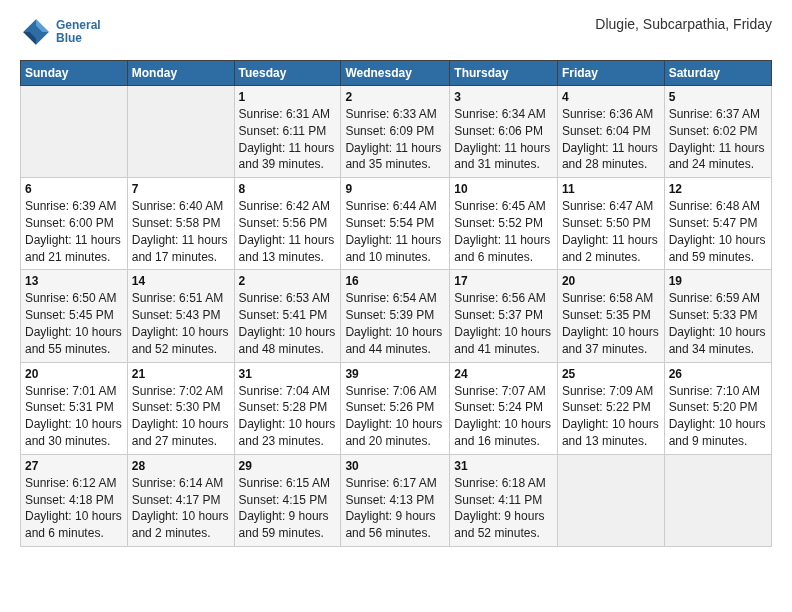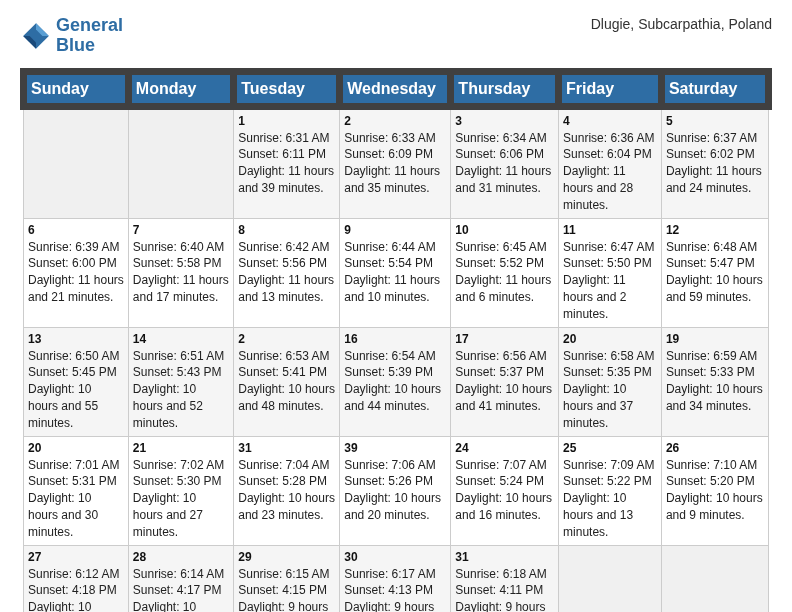--- a/index.html
+++ b/index.html
@@ -19,21 +19,21 @@
       align-items: flex-start;
       justify-content: space-between;
       margin-bottom: 12px;
     }
     .logo {
       display: flex;
       align-items: center;
       gap: 4px;
     }
     .logo-text {
-      font-size: 18px;
+      font-size: 12px;
       font-weight: bold;
       color: #1a1a2e;
       line-height: 1.1;
     }
     .logo-text span {
       color: #2e6da4;
     }
     .logo-icon {
       width: 32px;
       height: 32px;
@@ -54,23 +54,23 @@
     .calendar {
       width: 100%;
       border-collapse: collapse;
       font-size: 10px;
     }
     .calendar thead th {
       background: #2e6da4;
       color: #fff;
       padding: 5px 4px;
       text-align: left;
-      font-size: 16px;
-      font-weight: bold;
-      border: 7px solid #404040;
+      font-size: 12px;
+      font-weight: bold;
+      border: 1px solid #404040;
     }
     .calendar tbody td {
       vertical-align: top;
       border: 1px solid #ccc;
       padding: 4px 4px;
       min-height: 70px;
       height: 80px;
       width: 113px;
       color: #222;
       background: #fff;
@@ -107,21 +107,21 @@
         <polygon points="20,4 36,20 20,36 4,20" fill="#2e6da4"></polygon>
         <polygon points="20,4 36,20 28,20 20,12" fill="#5a9fd4"></polygon>
         <polygon points="4,20 20,36 20,28 12,20" fill="#1a4a7a"></polygon>
       </svg>
       <div class="logo-text">
         <div><span>General</span></div>
         <div><span>Blue</span></div>
       </div>
     </div>
     <div class="title-block">
-      <div class="subtitle">Dlugie, Subcarpathia, Poland</div>
+      <div class="subtitle">Dlugie, Subcarpathia, Friday</div>
     </div>
   </div>
 
   <table class="calendar">
     <thead>
       <tr>
       <th>Sunday</th>
           <th>Monday</th>
           <th>Tuesday</th>
           <th>Wednesday</th>

